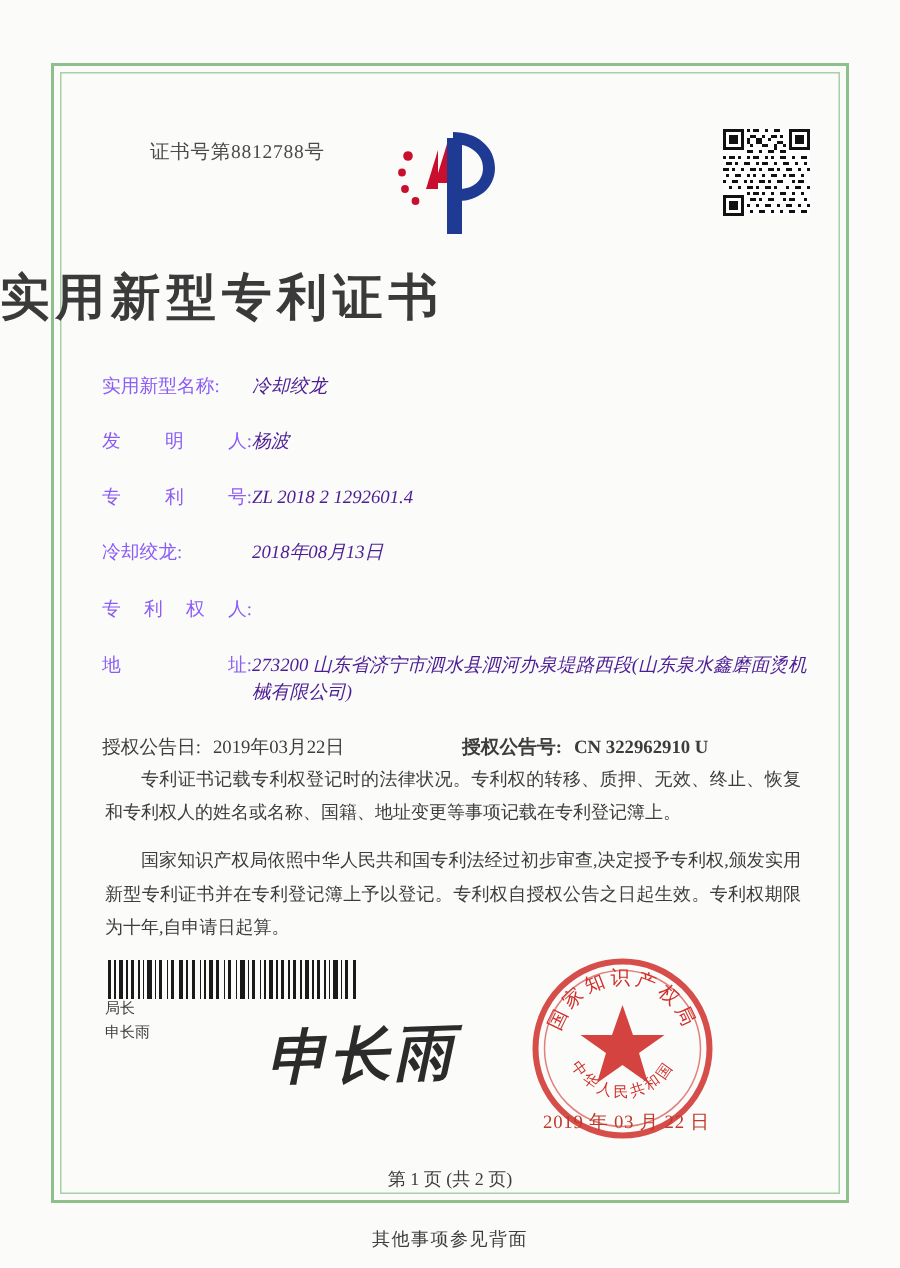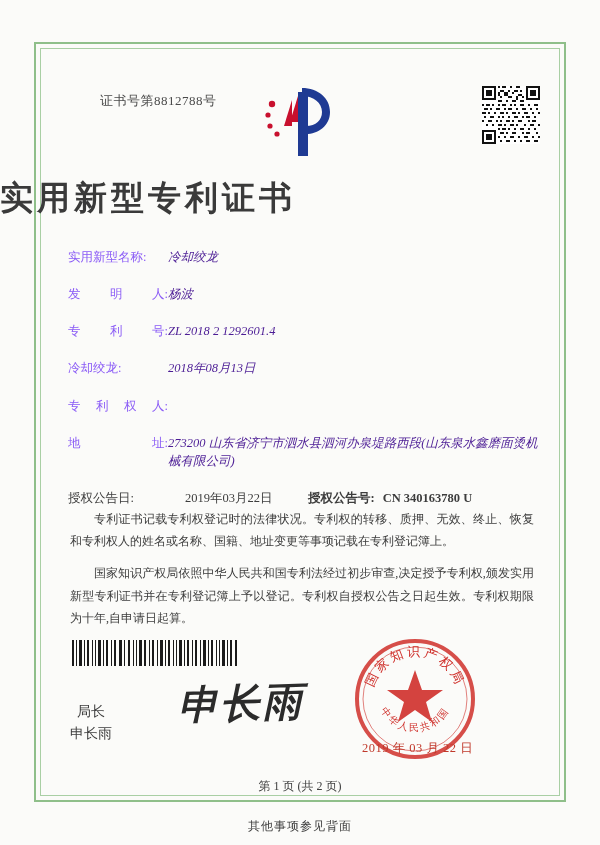--- a/index.html
+++ b/index.html
@@ -125,21 +125,20 @@
     color: #4c1d95;
     font-style: italic;
   }
   .inline-split {
     display: flex;
     width: 100%;
   }
   .inline-split .left {
     flex: 0 0 240px;
     display: flex;
-    gap: 43px;
   }
   .inline-split .right {
     flex: 1;
     display: flex;
     font-weight: bold;
   }
   .inline-split .lbl {
     white-space: nowrap;
   }
   .inline-split .lbl.plain {
@@ -169,25 +168,24 @@
     top: 640px;
     width: 170px;
     height: 26px;
   }
   .barcode svg { display: block; }
 
   
   .sig-label {
     position: absolute;
     left: 70px;
-    top: 701px;
-    font-size: 14px;
+    top: 665px;
+    font-size: 10px;
     line-height: 1.55;
     color: #3d3d3d;
-    text-align: center;
   }
   .sig-script {
     position: absolute;
     left: 178px;
     top: 676px;
     font-size: 40px;
     font-family: "Liberation Serif", serif;
     font-style: italic;
     font-weight: bold;
     color: #2b2b2b;
@@ -437,21 +435,21 @@
     </div>
 
     <div class="field-row">
       <div class="inline-split">
         <div class="left">
           <span class="lbl plain">授权公告日:</span>
           <span>2019年03月22日</span>
         </div>
         <div class="right">
           <span class="lbl plain">授权公告号:</span>
-          <span>CN 340163780 U</span>
+          <span>CN 322962910 U</span>
         </div>
       </div>
     </div>
 
   </div>
 
   <div class="paras">
     <p>专利证书记载专利权登记时的法律状况。专利权的转移、质押、无效、终止、恢复和专利权人的姓名或名称、国籍、地址变更等事项记载在专利登记簿上。</p>
     <p>国家知识产权局依照中华人民共和国专利法经过初步审查,决定授予专利权,颁发实用新型专利证书并在专利登记簿上予以登记。专利权自授权公告之日起生效。专利权期限为十年,自申请日起算。</p>
   </div>

